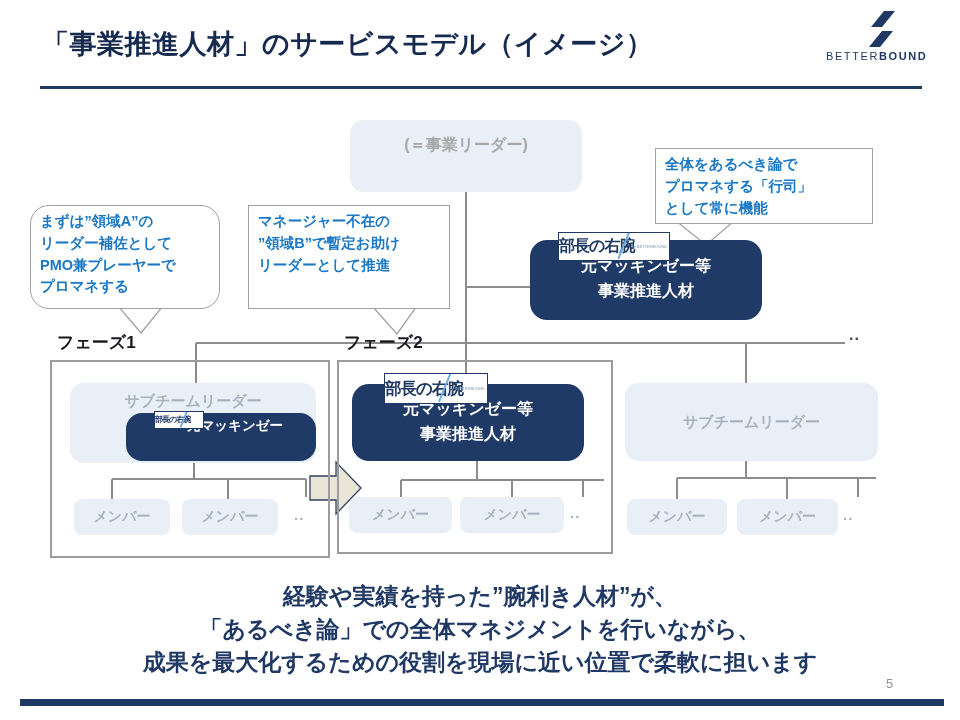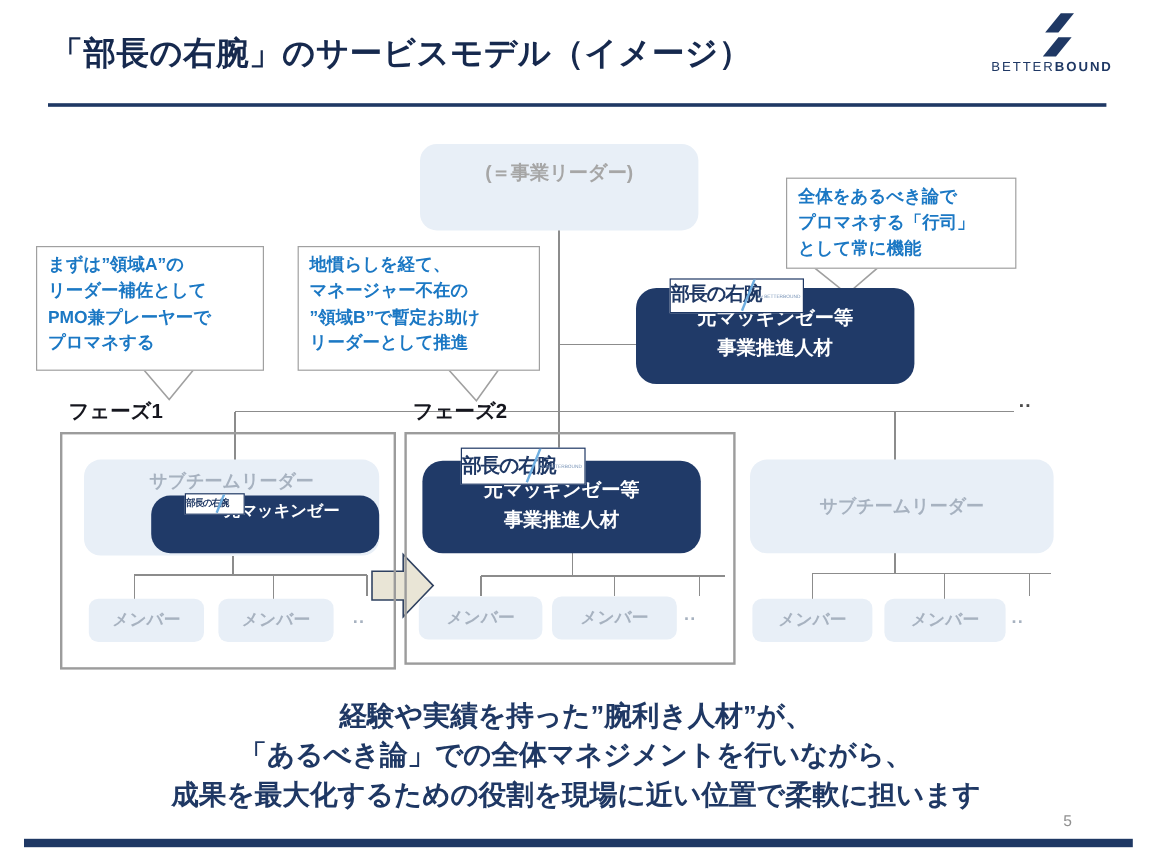--- a/index.html
+++ b/index.html
@@ -25,23 +25,23 @@
   .dark{background:#203A68;border-radius:17px;z-index:4;color:#ffffff;font-weight:bold;text-align:center;}
   .graytxt{color:#A6A6A6;font-weight:bold;}
   .bluegray{color:#A7B2C0;font-weight:bold;}
   .client-box{left:350px;top:120px;width:232px;height:72px;padding-top:13px;
     text-align:center;font-size:16px;line-height:1.5;box-sizing:border-box;}
   
   .callout{
     background:#ffffff;border:1.4px solid #A0A0A0;box-sizing:border-box;z-index:5;
     color:#1B78C4;font-weight:bold;font-size:14.5px;line-height:1.5;padding:5px 9px;
   }
-  .co-left{left:30px;top:205px;width:190px;height:104px;}
+  .co-left{left:30px;top:205px;width:190px;height:104px;border-radius:19px;}
   .co-mid{left:248px;top:205px;width:202px;height:104px;}
-  .co-right{left:655px;top:148px;width:192px;height:76px;}
+  .co-right{left:655px;top:148px;width:218px;height:76px;}
   
   .phase{font-size:17px;font-weight:bold;color:#15161E;z-index:2;}
   .ph1{left:57px;top:331px;}
   .ph2{left:344px;top:331px;}
   .dots{font-weight:bold;letter-spacing:1px;z-index:3;}
   .dots-top{left:849px;top:326px;font-size:16px;color:#4a4a4a;}
   .dots-sub{font-size:15px;color:#A7B2C0;}
   
   .group{border:2px solid #9c9c9c;box-sizing:border-box;background:transparent;z-index:2;}
   .g-left{left:50px;top:360px;width:280px;height:198px;}
@@ -69,21 +69,21 @@
   .footer-msg{left:0;top:580px;width:960px;text-align:center;z-index:2;
     color:#1F3864;font-weight:bold;font-size:23px;line-height:33px;}
   .page-num{left:886px;top:676px;font-size:13px;color:#909090;}
   .bottom-bar{left:20px;top:699px;width:924px;height:7px;background:#1F3864;}
 </style>
 </head>
 <body>
 
 <div class="slide">
 
-  <div class="abs title">「部長の右腕」のサービスモデル（イメージ）</div>
+  <div class="abs title">「事業推進人材」のサービスモデル（イメージ）</div>
   <div class="abs brand">
     <svg class="icon" width="34" height="38" viewBox="0 0 34 38">
       <polygon points="19,1 30,1 17,17 6,17" fill="#1F3864"></polygon>
       <polygon points="17,21 28,21 15,37 4,37" fill="#1F3864"></polygon>
     </svg>
     <div class="wordmark"><span class="w-light">BETTER</span><span class="w-bold">BOUND</span></div>
   </div>
   <div class="abs title-underline"></div>
 
   <svg class="abs connectors" width="960" height="720" viewBox="0 0 960 720" shape-rendering="crispEdges">
@@ -124,21 +124,20 @@
     <div>(＝事業リーダー)</div>
   </div>
 
   <div class="abs callout co-left">
     <div>まずは”領域A”の</div>
     <div>リーダー補佐として</div>
     <div>PMO兼プレーヤーで</div>
     <div>プロマネする</div>
   </div>
   <div class="abs callout co-mid">
-    <div>地慣らしを経て、</div>
     <div>マネージャー不在の</div>
     <div>”領域B”で暫定お助け</div>
     <div>リーダーとして推進</div>
   </div>
   <div class="abs callout co-right">
     <div>全体をあるべき論で</div>
     <div>プロマネする「行司」</div>
     <div>として常に機能</div>
   </div>
 

